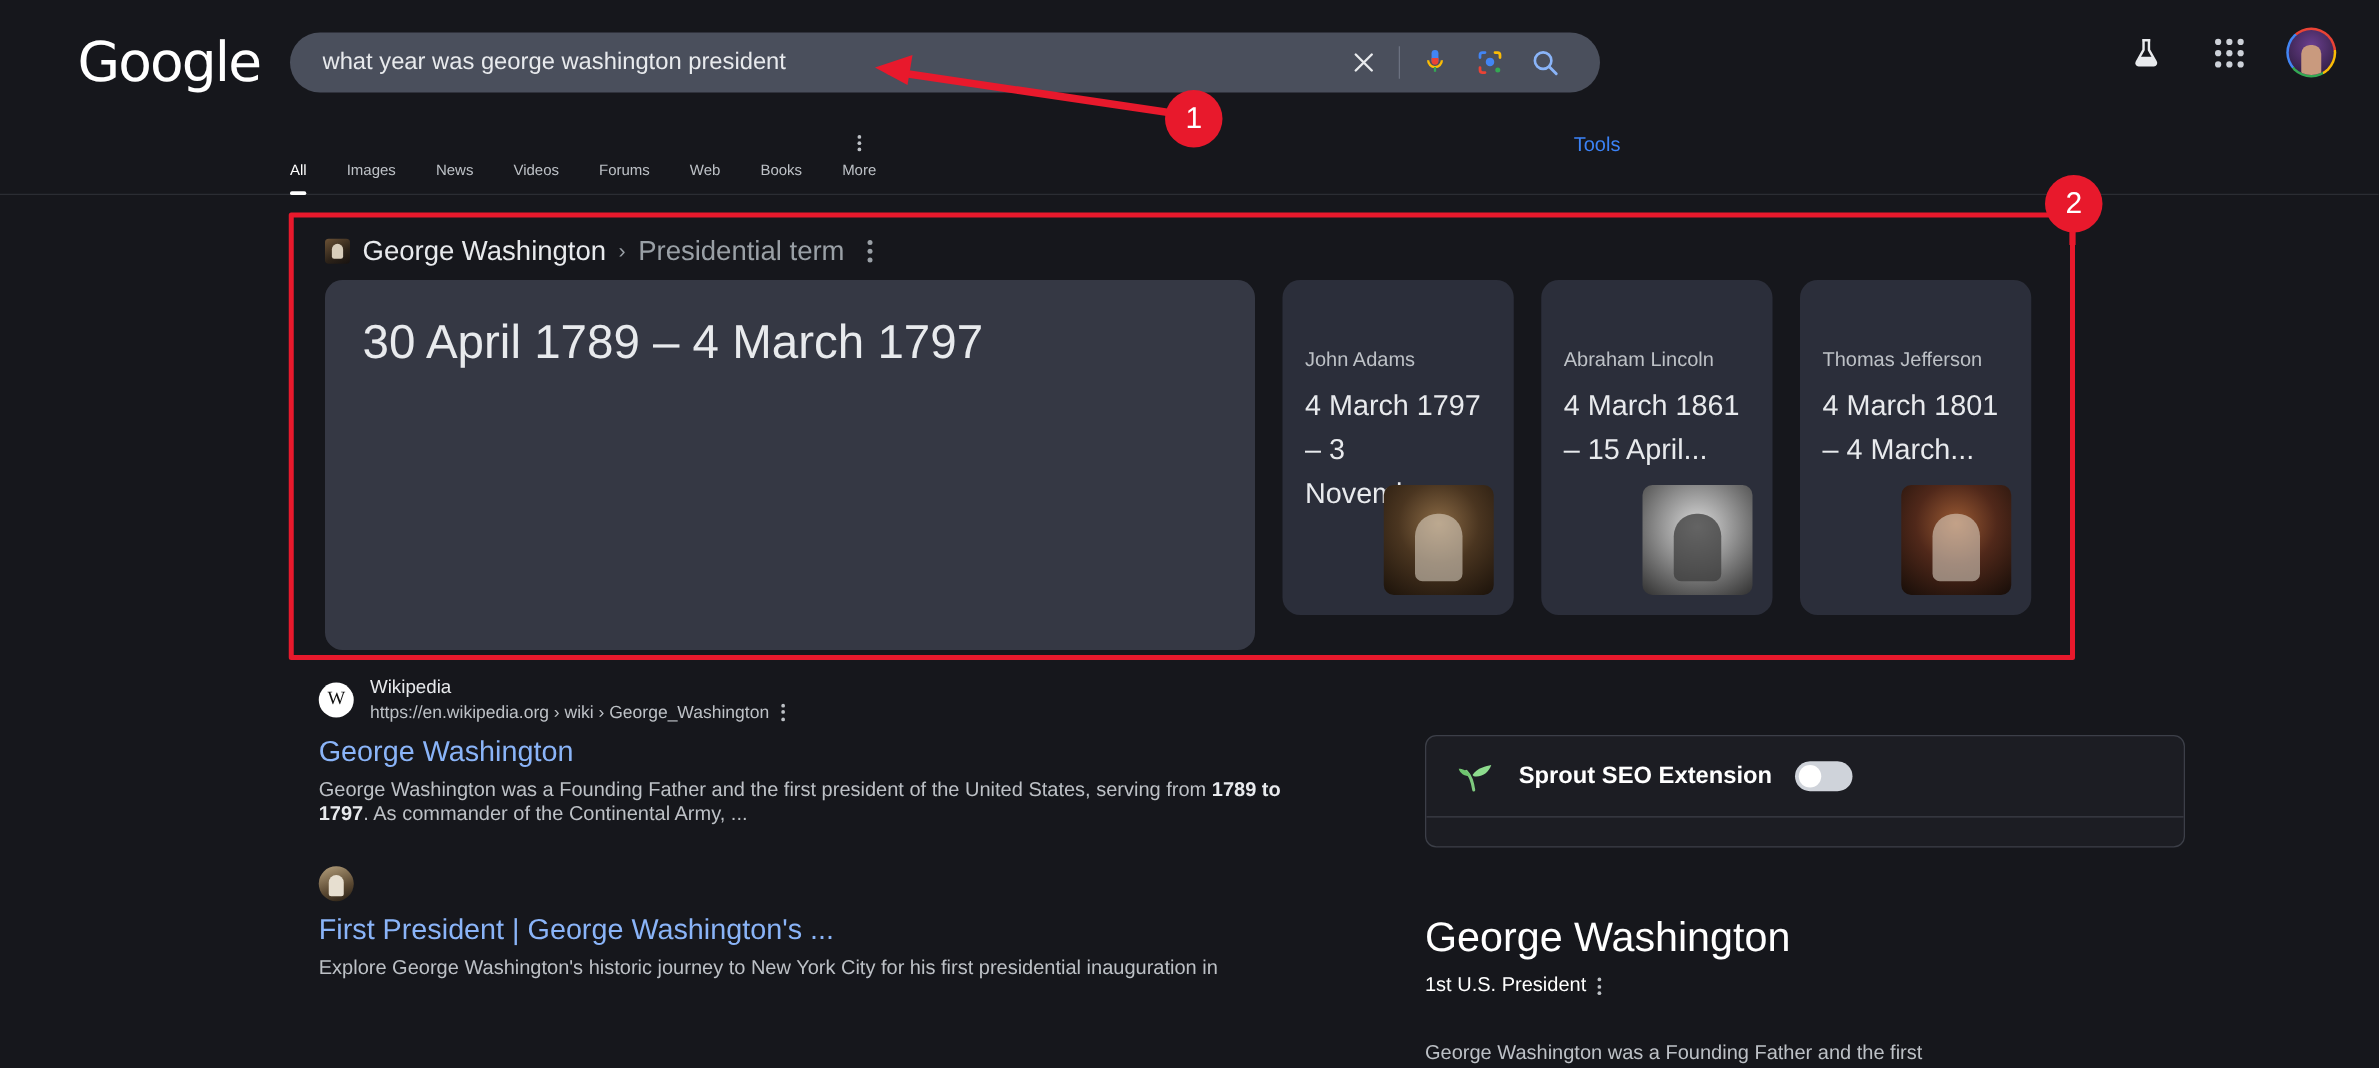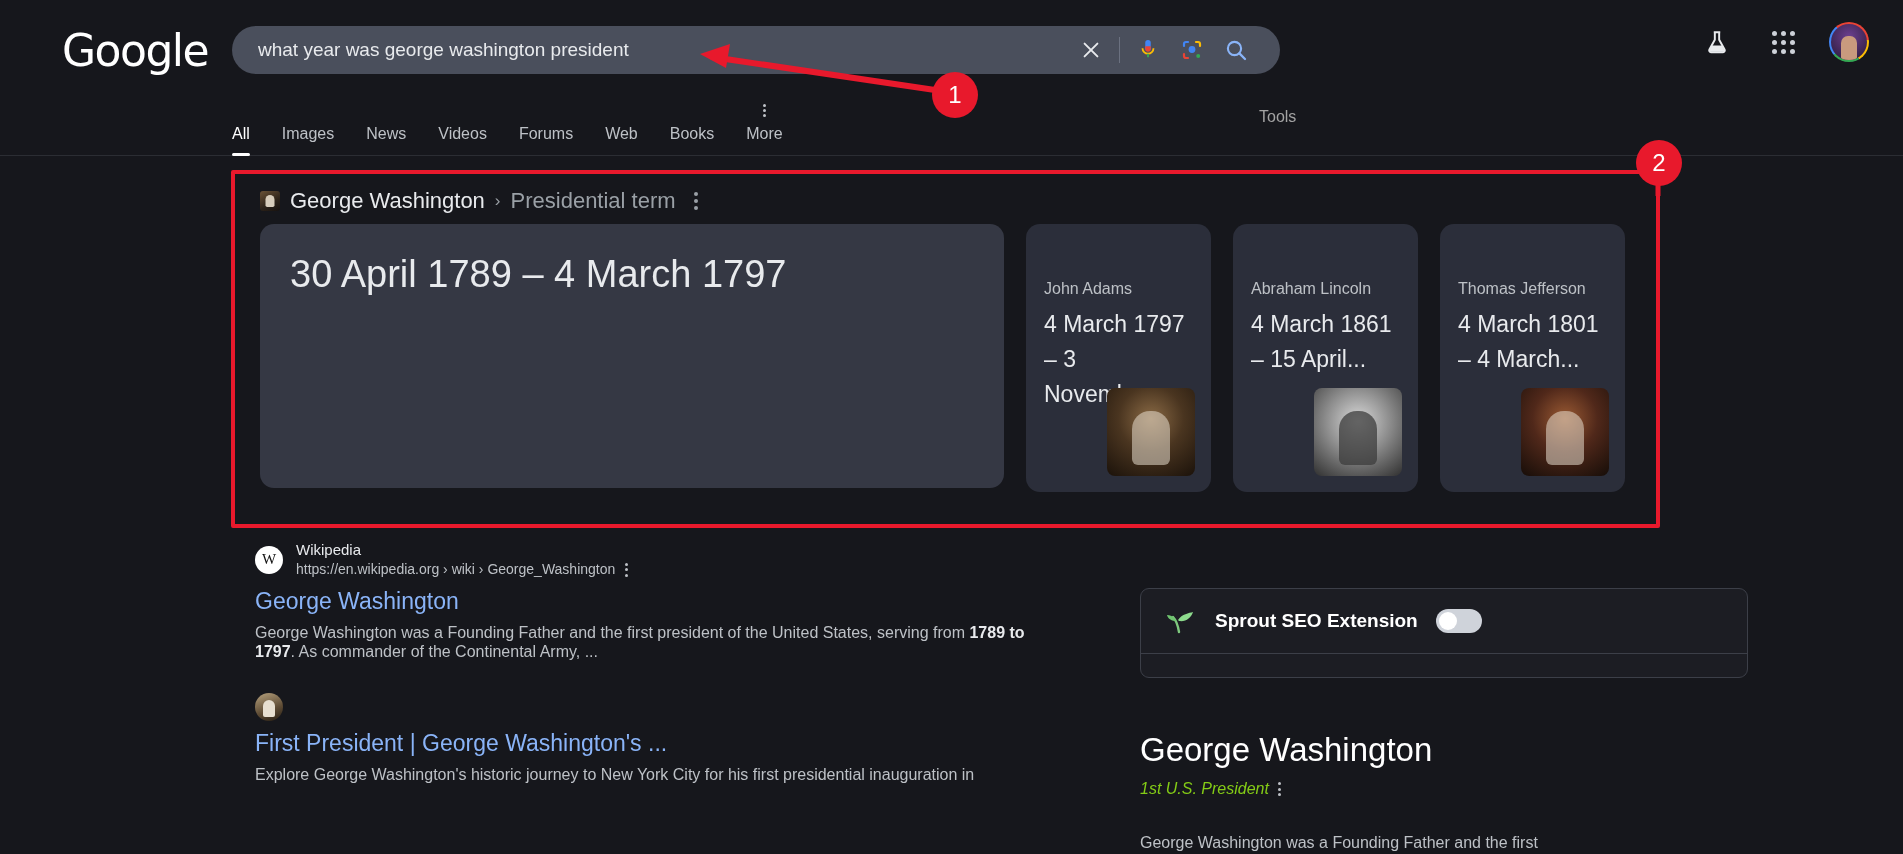--- a/index.html
+++ b/index.html
@@ -57,34 +57,34 @@
   .avatar-inner::after {
     content: ""; position: absolute; left: 50%; top: 32%;
     width: 16px; height: 24px; transform: translateX(-50%);
     background: #c99a7e; border-radius: 7px 7px 3px 3px;
   }
 
   
   .navbar { position: relative; height: 48px; border-bottom: 1px solid #2b2d33; }
   .tabs { position: absolute; left: 232px; top: 0; display: flex; align-items: flex-end; height: 48px; }
   .tab {
-    font-size: 16px; color: #bdc1c6; padding: 0 16px 13px 16px; cursor: pointer;
+    font-size: 12px; color: #bdc1c6; padding: 0 16px 13px 16px; cursor: pointer;
     position: relative; white-space: nowrap;
   }
   .tab:first-child { padding-left: 0; }
   .tab.active { color: #ffffff; }
   .tab.active::after {
     content: ""; position: absolute; left: 0; right: 16px; bottom: 0;
     height: 3px; background: #ffffff; border-radius: 2px;
   }
   .tab-more { display: flex; align-items: center; gap: 8px; flex-direction: column; }
   .kebab { display: flex; flex-direction: column; gap: 2px; }
   .kebab i { width: 3px; height: 3px; background: #bdc1c6; border-radius: 50%; display: block; }
   .tools-btn {
-    position: absolute; left: 1245px; top: 0; font-size: 16px; color: #a3a3a3;
+    position: absolute; left: 1245px; top: 0; font-size: 16px; color: #3b82f6;
     padding: 0 14px 13px 14px; cursor: pointer;
   }
 
   
   .content { position: relative; padding-left: 232px; padding-top: 18px; }
 
   .kp-breadcrumb { display: flex; align-items: center; gap: 10px; padding: 14px 0 10px 28px; }
   .kp-thumb {
     width: 20px; height: 20px; border-radius: 3px;
     background: linear-gradient(150deg, #6b5236 0%, #2d2319 60%, #171210 100%);
@@ -95,21 +95,21 @@
     width: 9px; height: 12px; background: #d8cdbb; border-radius: 5px 5px 2px 2px;
   }
   .kp-title { font-size: 22px; color: #e8eaed; }
   .kp-sep { font-size: 17px; color: #9aa0a6; }
   .kp-sub { font-size: 22px; color: #9aa0a6; }
   .kp-kebab { margin-left: 8px; display: flex; flex-direction: column; gap: 3px; cursor: pointer; }
   .kp-kebab i { width: 4px; height: 4px; background: #9aa0a6; border-radius: 50%; display: block; }
 
   .kp-cards { display: flex; gap: 22px; padding-left: 28px; }
   .answer-card {
-    width: 744px; height: 264px; background: #353844; border-radius: 14px;
+    width: 744px; height: 296px; background: #353844; border-radius: 14px;
     padding: 26px 30px;
   }
   .answer-text { font-size: 38px; color: #e8eaed; line-height: 48px; font-weight: 400; }
 
   .person-card {
     width: 185px; height: 268px; background: #2b2e3a; border-radius: 14px;
     padding: 20px 18px; position: relative; cursor: pointer;
   }
   .pc-name { font-size: 16px; color: #bdc1c6; margin-bottom: 9px; margin-top: 36px; }
   .pc-term { font-size: 23px; color: #e8eaed; line-height: 35px; }
@@ -162,21 +162,21 @@
     position: relative; cursor: pointer; flex: none;
   }
   .toggle i {
     position: absolute; left: 3px; top: 3px; width: 18px; height: 18px;
     border-radius: 50%; background: #ffffff; display: block;
   }
   .sprout-foot { height: 24px; border-top: 1px solid #3c3f48; }
 
   .kp-right { margin-top: 52px; }
   .kpr-title { font-size: 33px; color: #ffffff; line-height: 40px; }
-  .kpr-sub { font-size: 16px; color: #84cc16; display: flex; align-items: center; gap: 9px; margin-top: 10px; font-style: italic; }
+  .kpr-sub { font-size: 16px; color: #ffffff; display: flex; align-items: center; gap: 9px; margin-top: 10px; }
   .kpr-desc { font-size: 16px; color: #bdc1c6; margin-top: 33px; line-height: 24px; }
   .badge {
     position: absolute; width: 46px; height: 46px; border-radius: 50%;
     background: #e8192c; color: #ffffff; font-size: 24px;
     display: flex; align-items: center; justify-content: center;
     font-family: "Liberation Sans", sans-serif;
   }
   .hl-rect {
     position: absolute; border: 4px solid #e8192c; border-radius: 2px;
   }

